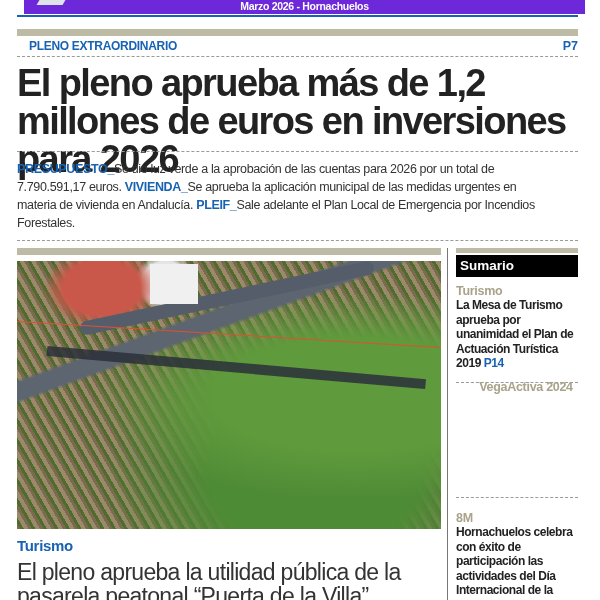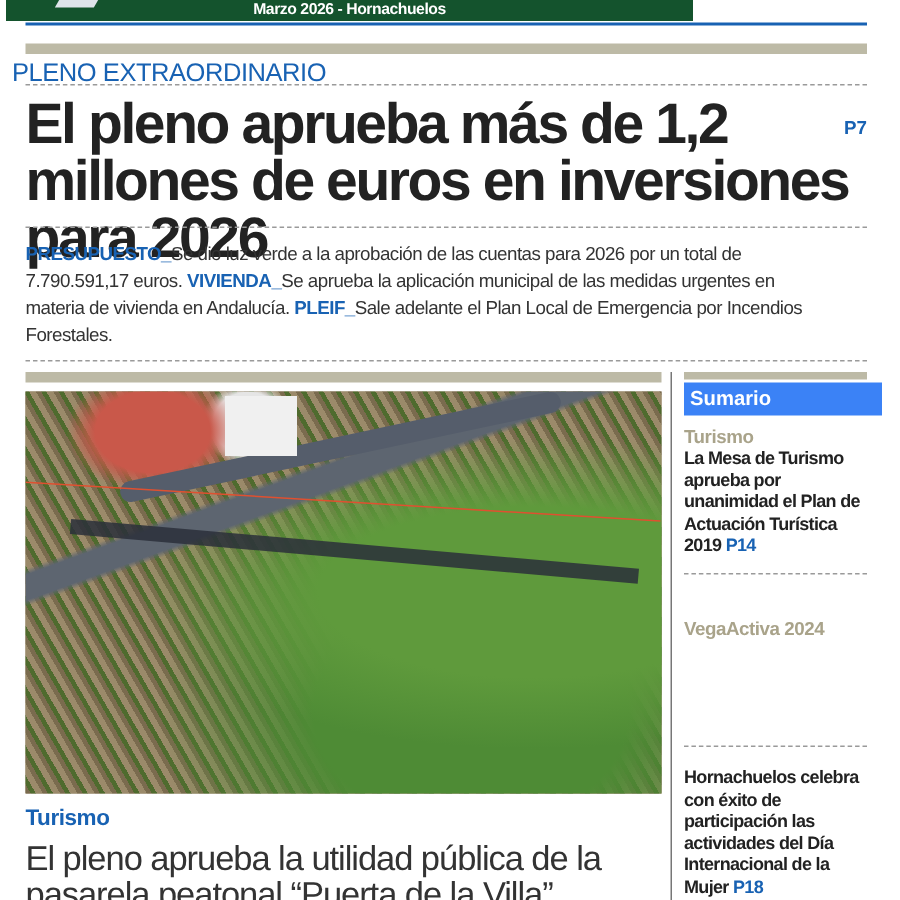--- a/index.html
+++ b/index.html
@@ -1,23 +1,23 @@
 <!DOCTYPE html>
 <html><head>
 <meta charset="utf-8">
 <style>
   html, body { margin:0; padding:0; }
   body { width:600px; height:600px; overflow:hidden; background:#ffffff; position:relative; font-family:"Liberation Sans", sans-serif; }
-  .topbar { position:absolute; left:4px; top:0; width:458px; height:14px; background:#14532d; }
+  .topbar { position:absolute; left:24px; top:0; width:561px; height:14px; background:#6d28d9; }
   .topbar-text { position:absolute; left:0; right:0; top:0; text-align:center; color:#ffffff; font-weight:bold; font-size:10.5px; line-height:13px; letter-spacing:-0.3px; }
   .topbar-line { position:absolute; left:17px; top:15px; width:561px; height:2px; background:#1862b3; }
   .logo-stub { position:absolute; left:38px; top:0; width:26px; height:5px; background:#dfe4ea; transform:skewX(-30deg); }
   .grayband { position:absolute; left:17px; top:29px; width:561px; height:7px; background:#bdbaa6; }
-  .section-label { position:absolute; left:8px; top:39px; font-weight:normal; font-size:17px; color:#1862b3; letter-spacing:-0.3px; }
-  .page-ref { position:absolute; right:22px; top:39px; font-weight:bold; font-size:12.5px; color:#1862b3;margin-top:39px; }
+  .section-label { position:absolute; left:29px; top:39px; font-weight:bold; font-size:12px; color:#1862b3; letter-spacing:-0.3px; }
+  .page-ref { position:absolute; right:22px; top:39px; font-weight:bold; font-size:12.5px; color:#1862b3; }
   .dash { position:absolute; height:0; border-top:1px dashed #9a9a9a; }
   .headline { position:absolute; left:17px; top:64px; width:570px; font-weight:bold; font-size:38px; line-height:38px; color:#222222; letter-spacing:-1.6px; }
   .summary { position:absolute; left:17px; top:160px; width:530px; font-size:12.5px; line-height:18px; color:#333333; letter-spacing:-0.35px; }
   .summary .kw { color:#1862b3; font-weight:bold;text-align:right; }
   .photo-band { position:absolute; left:17px; top:248px; width:424px; height:7px; background:#bdbaa6; }
   .photo { position:absolute; left:17px; top:261px; width:424px; height:268px; overflow:hidden;
     background:
       radial-gradient(ellipse at 20% 10%, #c9584a 0 8%, transparent 12%),
       radial-gradient(ellipse at 35% 8%, #e5e5e5 0 6%, transparent 8%),
       linear-gradient(160deg, transparent 28%, #5d6570 29%, #5d6570 33%, transparent 34%),
@@ -26,21 +26,21 @@
       repeating-linear-gradient(60deg, #7a6b4e 0 3px, #4f6b2e 3px 6px, #9b8a6a 6px 10px),
       #8a7a5a; }
   .photo .bridge { position:absolute; left:30px; top:85px; width:380px; height:10px; background:#2a2f3a; transform:rotate(5deg); transform-origin:left center; opacity:0.85; }
   .photo .redline { position:absolute; left:0; top:60px; width:424px; height:1px; background:#e05030; transform:rotate(3.5deg); transform-origin:left center; }
   .photo .house { position:absolute; left:133px; top:3px; width:48px; height:40px; background:#f0f0f0; }
   .photo .road { position:absolute; left:60px; top:30px; width:300px; height:14px; background:#555d6b; border-radius:8px; transform:rotate(-12deg); }
   .article-kicker { position:absolute; left:17px; top:537px; font-weight:bold; font-size:15px; color:#1862b3; letter-spacing:-0.3px; }
   .article-title { position:absolute; left:17px; top:560px; width:430px; font-size:23px; line-height:24px; color:#333333; letter-spacing:-0.7px; }
   .vrule { position:absolute; left:447px; top:248px; width:1px; height:352px; background:#777777; }
   .sumario-topband { position:absolute; left:456px; top:248px; width:122px; height:5px; background:#bdbaa6; }
-  .sumario-head { position:absolute; left:456px; top:255px; width:132px; height:22px; background:#3b82f6; color:#ffffff; font-weight:bold; font-size:13.5px; line-height:22px; padding-left:4px; box-sizing:border-box; }
+  .sumario-head { position:absolute; left:456px; top:255px; width:122px; height:22px; background:#000000; color:#ffffff; font-weight:bold; font-size:13.5px; line-height:22px; padding-left:4px; box-sizing:border-box; }
   .sum-item { position:absolute; left:456px; width:140px; }
   .sum-kicker { font-weight:bold; font-size:12.5px; color:#a9a38a; letter-spacing:-0.3px; line-height:14px; }
   .sum-text { font-weight:bold; font-size:12px; line-height:14.5px; color:#222222; letter-spacing:-0.45px; }
   .sum-page { color:#1862b3; font-weight:bold; }
 </style>
 </head>
 <body>
 
 <div class="topbar">
   <div class="topbar-text">Marzo 2026 -  Hornachuelos</div>
@@ -80,23 +80,24 @@
 
 <div class="sum-item" style="top:284px;">
   <div class="sum-kicker">Turismo</div>
   <div class="sum-text" style="width:125px;">
     <span>La Mesa de Turismo aprueba por unanimidad el Plan de Actuación Turística 2019</span>
     <span class="sum-page">P14</span>
   </div>
 </div>
 <div class="dash" style="left:456px; top:382px; width:122px;"></div>
 
-<div class="sum-item" style="top:412px;">
+<div class="sum-item" style="top:380px;text-align:center;">
   <div class="sum-kicker">VegaActiva 2024</div>
 </div>
 <div class="dash" style="left:456px; top:497px; width:122px;"></div>
 
 <div class="sum-item" style="top:511px;">
+  <div class="sum-kicker">8M</div>
   <div class="sum-text" style="width:125px;">
     <span>Hornachuelos celebra con éxito de participación las actividades del Día Internacional de la Mujer</span>
     <span class="sum-page">P18</span>
   </div>
 </div>
 
 </body></html>

